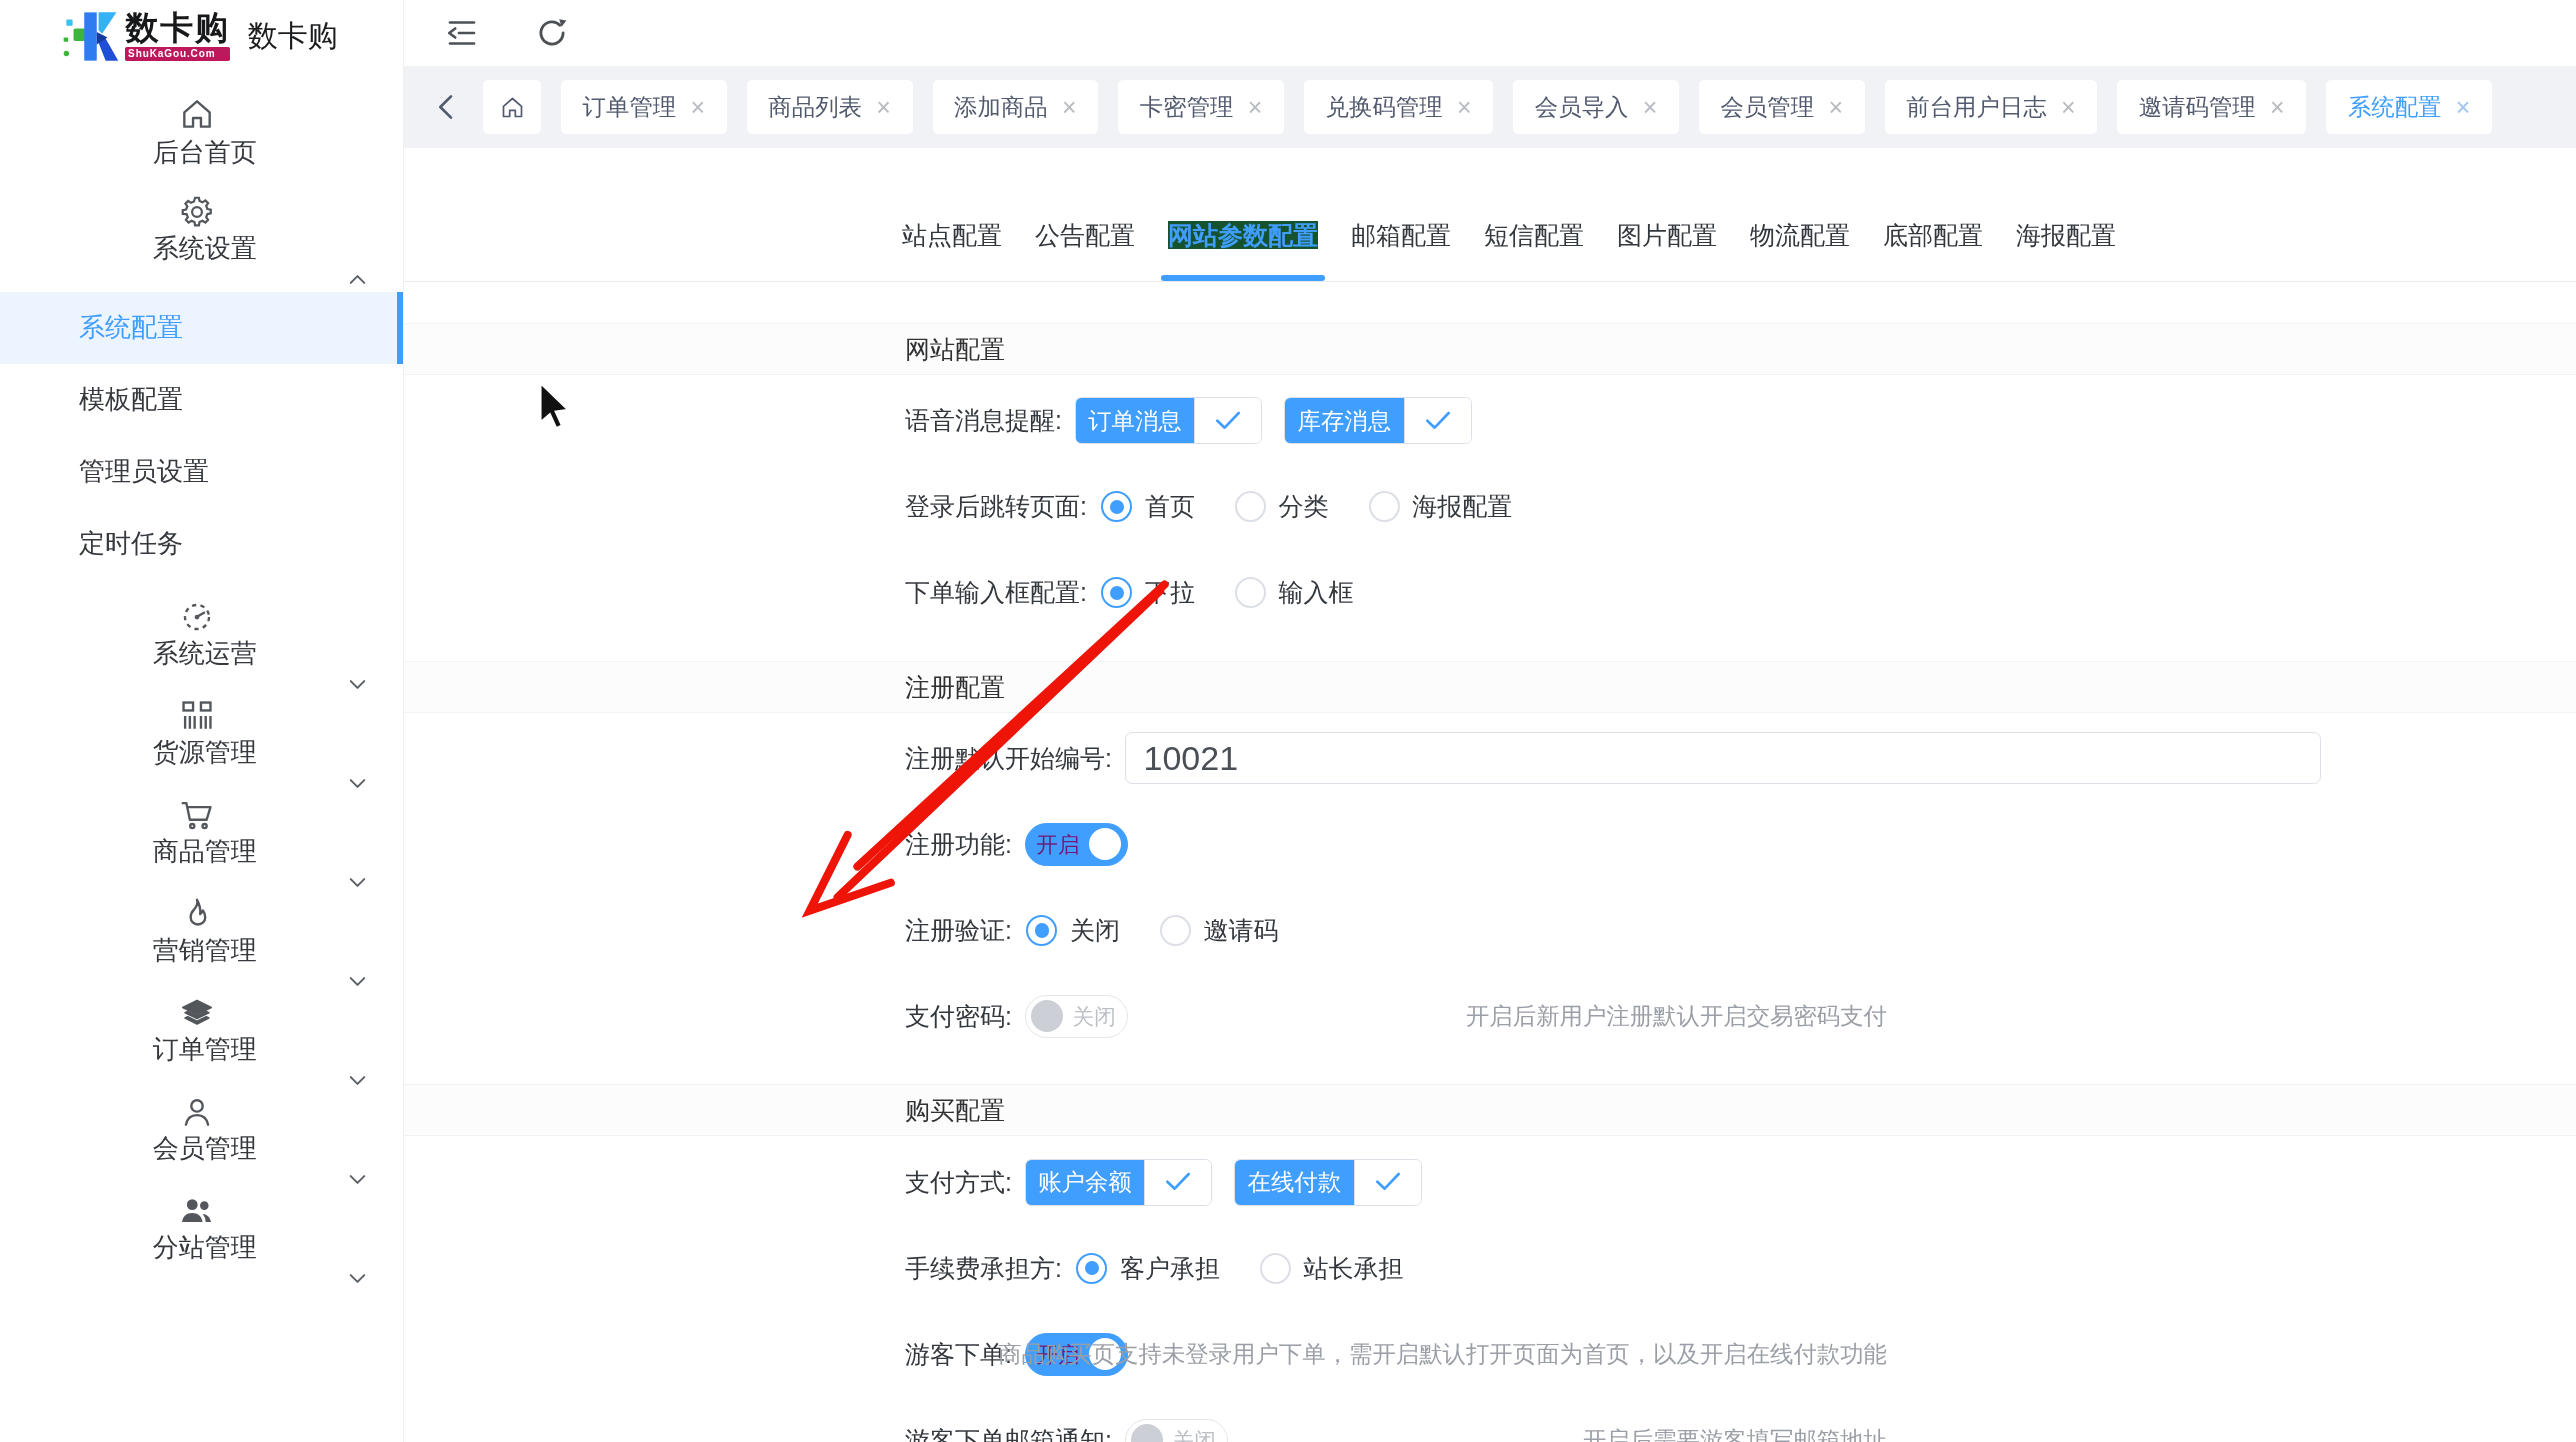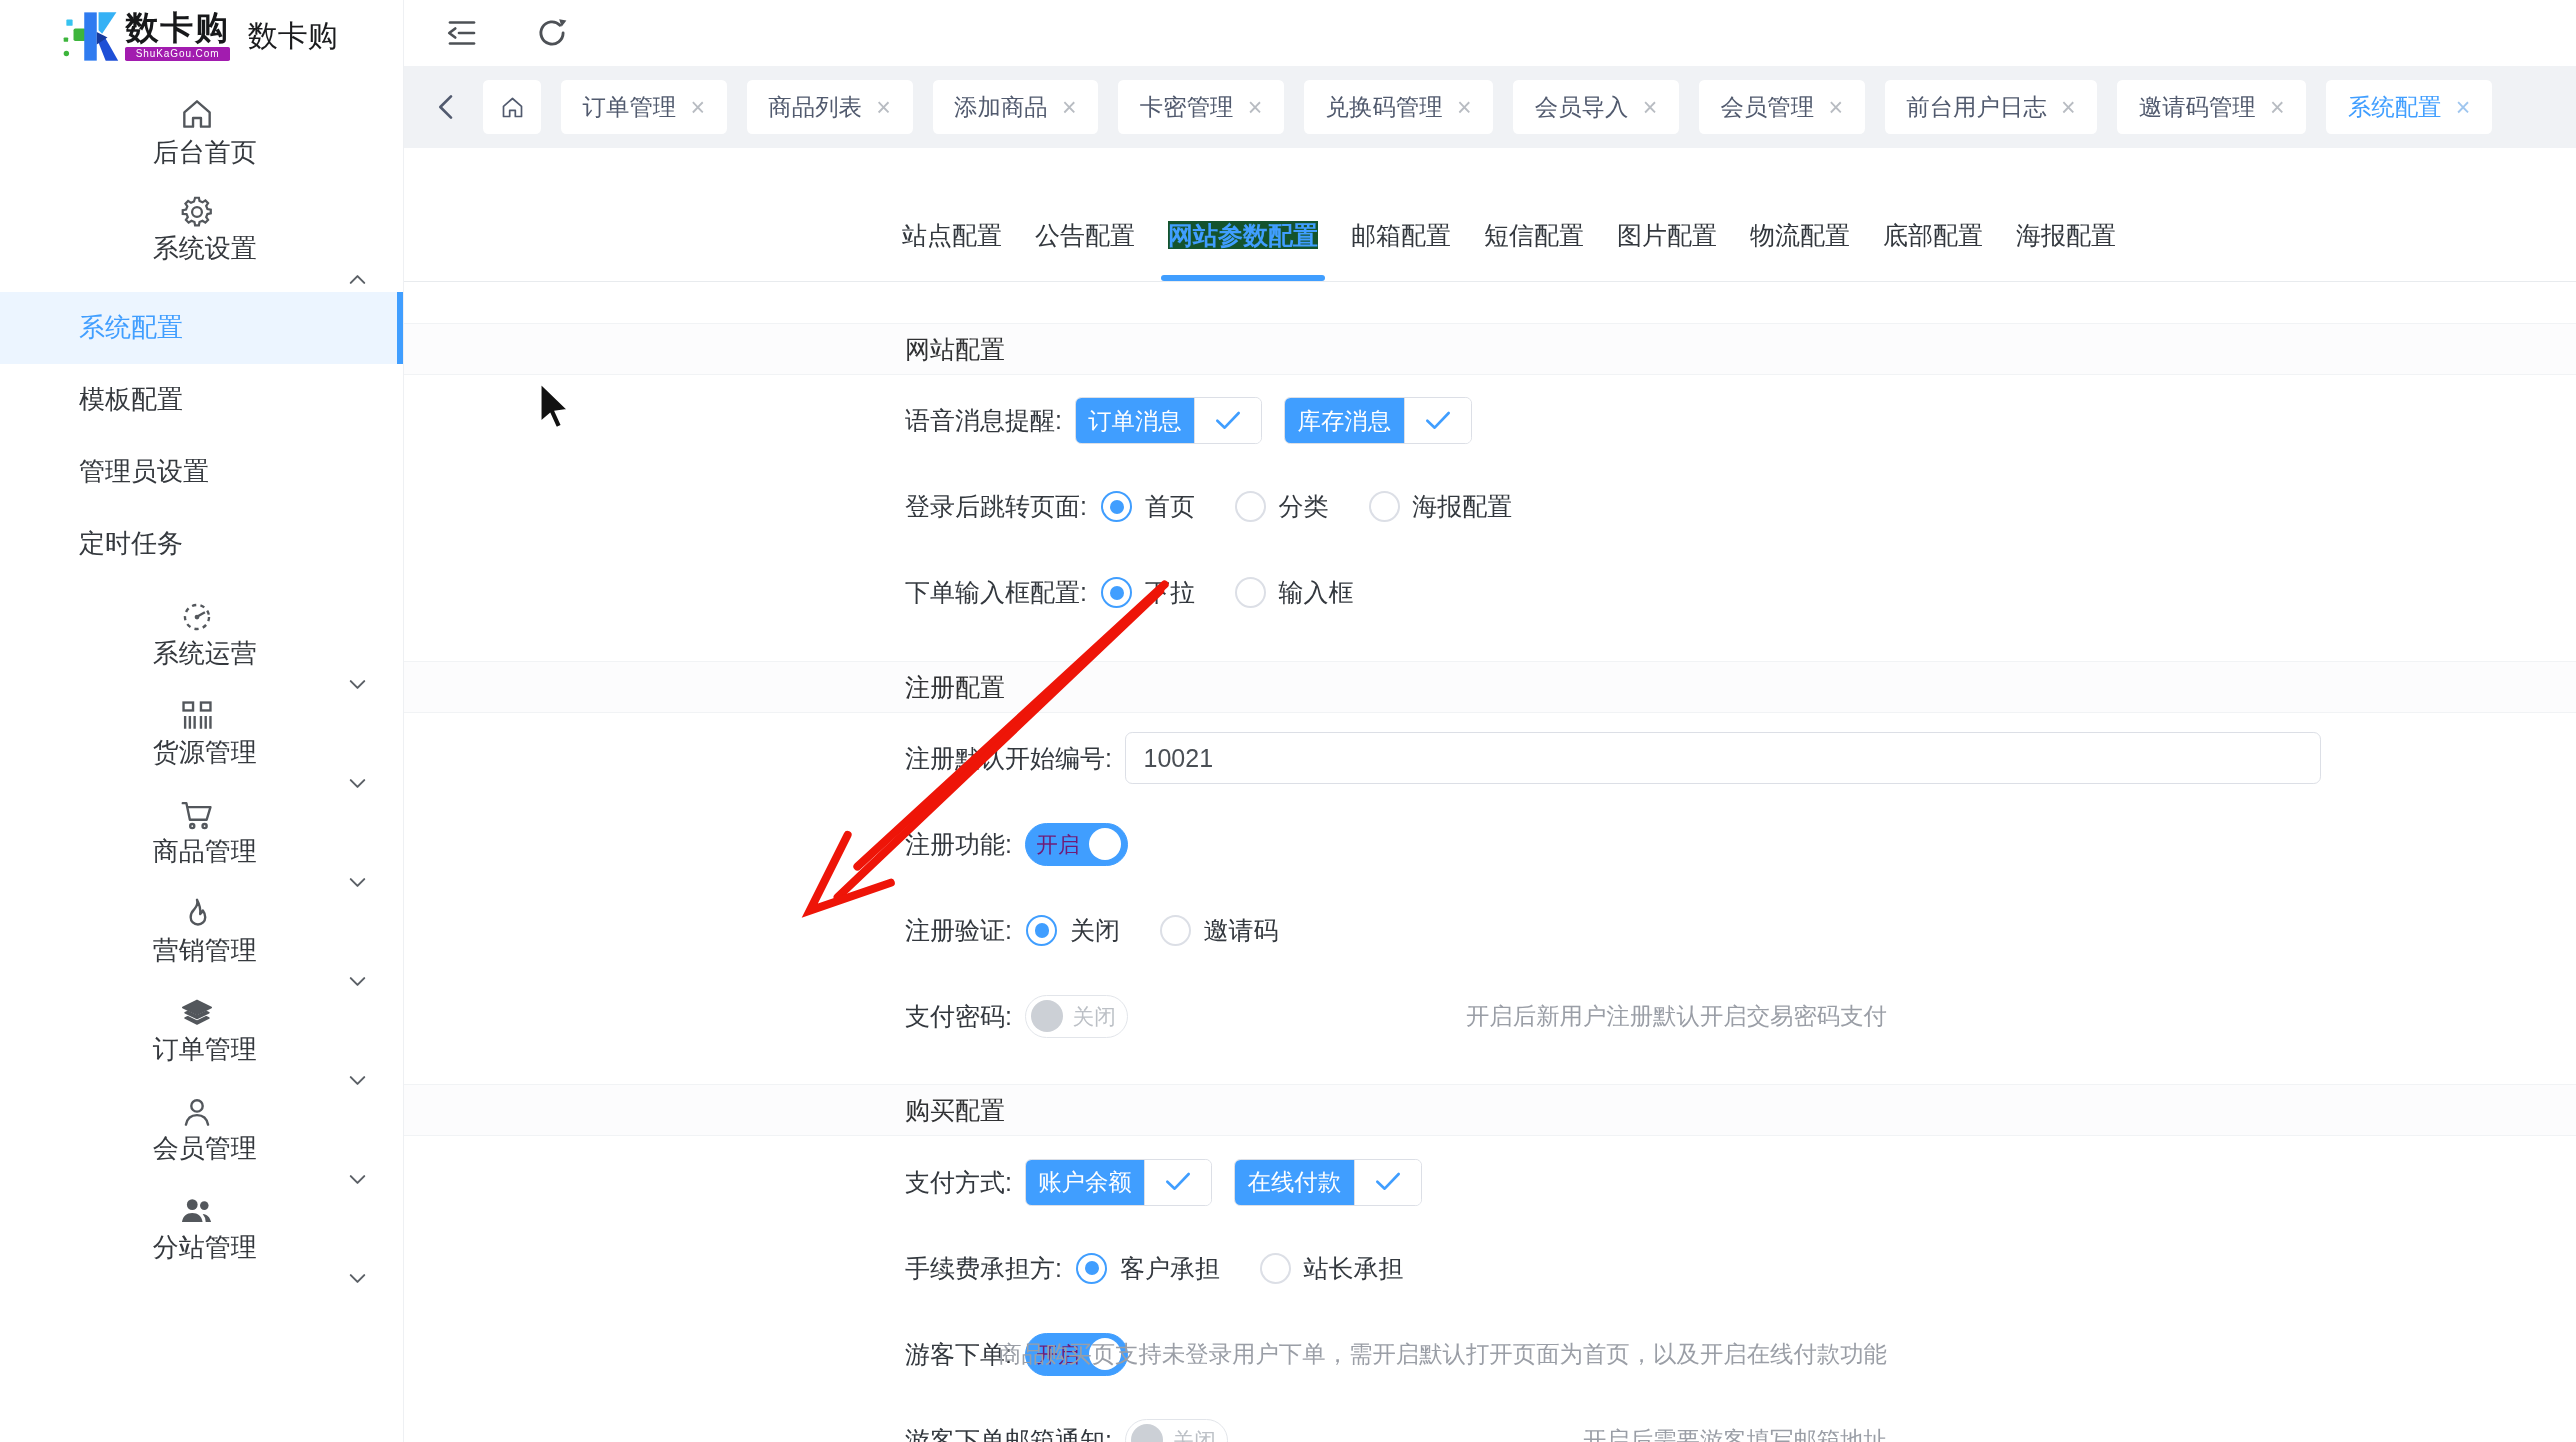--- a/index.html
+++ b/index.html
@@ -6,22 +6,22 @@
     font-family:"Liberation Sans","DejaVu Sans",sans-serif;color:#303133;}
   *{box-sizing:border-box;}
   .app{display:flex;width:2576px;height:1443px;}
 
   
   .sidebar{flex:0 0 404px;width:404px;background:#fff;border-right:0.9px solid #eef0f3;position:relative;z-index:3;}
   .logo{height:72px;display:flex;align-items:center;padding-left:61px;}
   .logo-mark{width:59px;height:59px;display:inline-block;}
   .logo-word{display:inline-flex;flex-direction:column;margin-left:5.4px;line-height:1;}
   .logo-word b{font-size:33px;font-weight:900;color:#17181a;letter-spacing:1.8px;}
-  .logo-badge{margin-top:2.7px;background:#a21caf;color:#fff;font-size:10px;text-align:center;
-    padding:1.8px 2.7px;border-radius:1.8px;letter-spacing:0.9px;font-weight:400;}
+  .logo-badge{margin-top:2.7px;background:#be185d;color:#fff;font-size:10px;
+    padding:1.8px 2.7px;border-radius:1.8px;letter-spacing:0.9px;font-weight:700;}
   .app-name{font-size:30px;color:#1b1c1e;margin-left:18px;font-weight:500;}
   .nav{padding-top:21.6px;}
   .nav-item{height:99px;display:flex;align-items:center;padding:0 32px 0 22.5px;font-size:26px;color:#35393e;cursor:pointer;flex-direction:column;}
   .nav-item .nicon{width:41px;height:41px;display:flex;align-items:center;justify-content:center;color:#53575c;}
   .nav-item .nicon svg{width:38px;height:38px;}
   .nav-item .nlabel{margin-left:16px;}
   .nav-item .chev{margin-left:auto;color:#5b6066;display:flex;}
   .nav-item .chev svg{width:27px;height:27px;}
   .submenu{margin-bottom:18px;}
   .sub-item{height:72px;display:flex;align-items:center;padding-left:79px;font-size:26px;color:#35393e;cursor:pointer;position:relative;}
@@ -82,21 +82,21 @@
   .switch.on{background:#409eff;border:1.8px solid #409eff;}
   .switch.off{background:#fff;border:1.8px solid #e2e5ea;flex-direction:row-reverse;}
   .stxt{font-size:21.6px;padding:0 5.4px;}
   .switch.on .stxt{color:#701a75;}
   .switch.off .stxt{color:#bcc0c6;}
   .knob{width:32px;height:32px;border-radius:50%;flex:0 0 auto;}
   .switch.on .knob{background:#fff;}
   .switch.off .knob{background:#ccd0d6;}
 
   .text-input{margin-left:12.6px;width:1196px;height:52px;border:1.8px solid #dcdfe6;border-radius:7.2px;
-    padding:0 18px;font-size:25px;color:#4a4f55;outline:none;background:#fff;
+    padding:0 18px;font-size:34px;color:#4a4f55;outline:none;background:#fff;
     font-family:"Liberation Sans","DejaVu Sans",sans-serif;}
 
   .overlay{position:absolute;left:0;top:0;width:2576px;height:1443px;pointer-events:none;z-index:40;}
 </style>
 </head>
 <body>
 
 <div class="app">
   <aside class="sidebar">
     <div class="logo">

